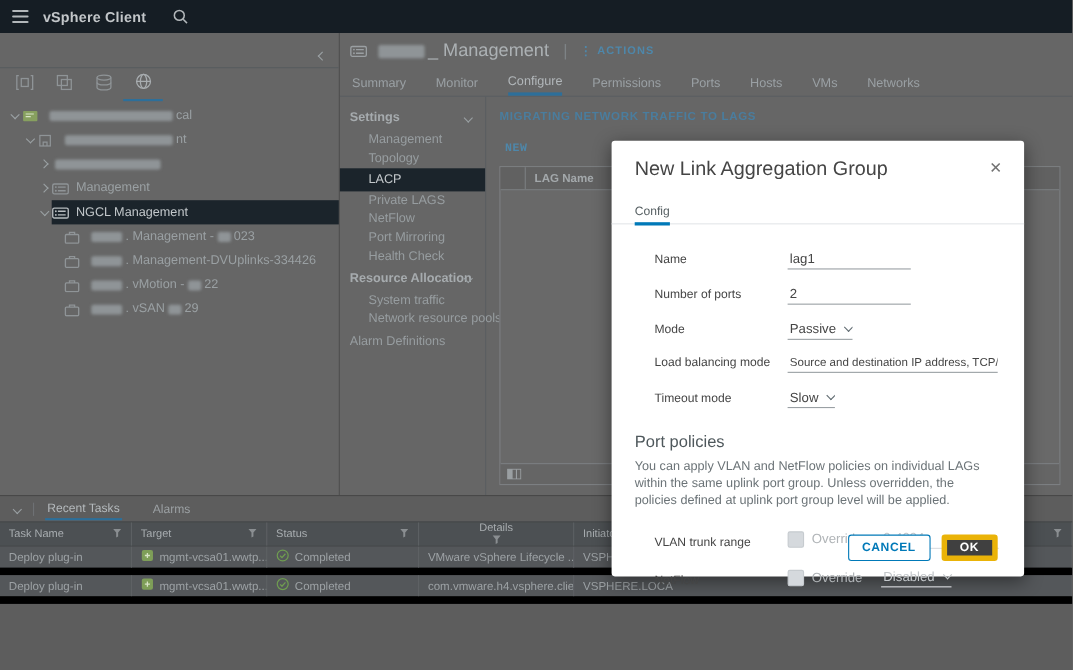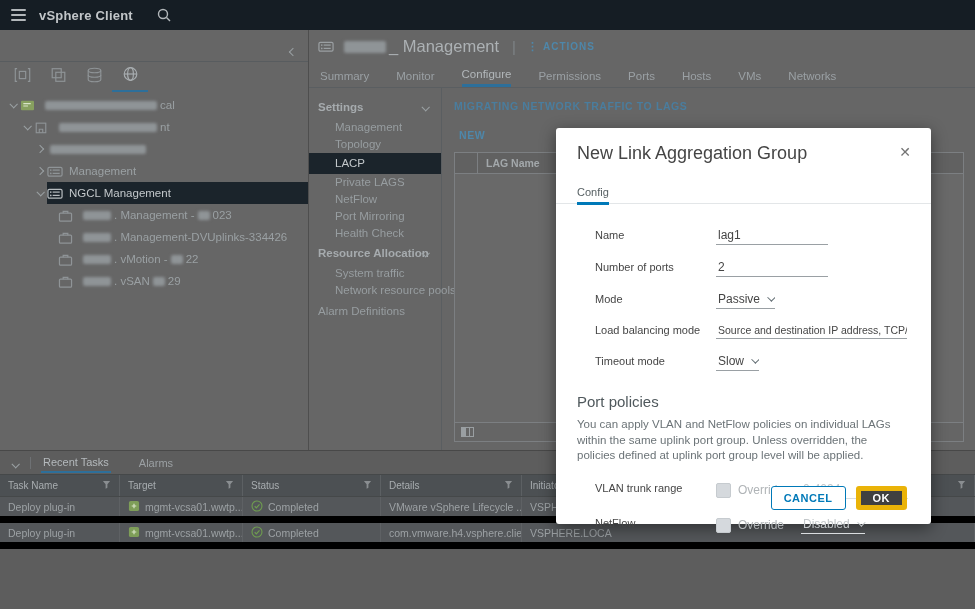--- a/index.html
+++ b/index.html
@@ -45,21 +45,21 @@
   .otab.sel{color:#b2b7ba;border-bottom:3px solid #2d6f9a;}
   .configure{position:absolute;left:0;top:58px;right:0;bottom:0;display:flex;}
   .smenu{width:132px;border-right:1px solid #5a5e61;padding-top:8px;flex:none;}
   .sm-group{height:23px;line-height:23px;padding-left:9px;font-size:11.5px;font-weight:bold;color:#a6abae;position:relative;cursor:pointer;}
   .sm-group .chev{position:absolute;right:13px;top:9px;border-color:#9aa0a3;}
   .sm-item{height:17px;line-height:17px;padding-left:26px;font-size:11.5px;color:#979da0;cursor:pointer;white-space:nowrap;}
   .sm-item.sel{background:#1b242b;color:#c3c8cb;height:21px;line-height:21px;}
   .sm-root{padding-left:9px;margin-top:4px;}
   .content{flex:1;padding:12px 11px 0 12px;position:relative;min-width:0;}
   .sec-title{font-size:10.5px;font-weight:bold;letter-spacing:.6px;color:#4a7d9e;cursor:pointer;}
-  .new-btn{margin-top:17px;margin-left:5px;font-size:10.5px;font-weight:bold;letter-spacing:.6px;color:#4e87aa;cursor:pointer;display:inline-block;}
+  .new-btn{margin-top:17px;margin-left:5px;font-size:10.5px;font-weight:bold;letter-spacing:.6px;color:#4e87aa;cursor:pointer;display:inline-block;font-family:Liberation Mono, monospace;}
   .lag-table{margin-top:9px;border:1px solid #7c7f82;height:288px;position:relative;background:#696969;}
   .lt-head{height:20px;display:flex;background:#616161;border-bottom:1px solid #7c7f82;}
   .lt-cb{width:22px;border-right:1px solid #7c7f82;flex:none;}
   .lt-col{padding-left:8px;font-size:10.5px;font-weight:bold;color:#a3a8ab;line-height:20px;}
   .lt-foot{position:absolute;left:0;right:0;bottom:0;height:18px;border-top:1px solid #7c7f82;display:flex;align-items:center;padding-left:6px;background:#656565;}
 
   
   .tasks{position:absolute;left:0;top:450px;width:975px;height:159px;background:#5d5d5d;border-top:1px solid #484848;z-index:1;}
   .tp-tabs{height:23px;display:flex;align-items:center;padding-left:12px;}
   .tp-div{width:1px;height:12px;background:#6e7174;margin:0 10px 0 12px;}
@@ -80,21 +80,21 @@
   .dlg-tab{display:inline-block;font-size:11px;color:#565f62;padding-bottom:4px;border-bottom:3px solid #0079b8;cursor:pointer;}
   .dlg-body{padding:0 24px 0 21px;}
   .fld{display:flex;align-items:baseline;margin-top:15px;}
   .fld.first{margin-top:24px;}
   .fld-label{width:121px;flex:none;font-size:11px;color:#454545;padding-left:18px;}
   .ctl-input{display:inline-block;font-size:12px;color:#454545;border-bottom:1px solid #9aa0a4;padding:0 2px 2px 2px;box-sizing:border-box;}
   .ctl-select{display:inline-flex;align-items:center;font-size:12px;color:#454545;border-bottom:1px solid #9aa0a4;padding:0 2px 2px 2px;box-sizing:border-box;white-space:nowrap;overflow:hidden;cursor:pointer;}
   .schev{display:inline-block;width:5px;height:5px;border-right:1.4px solid #5f6a70;border-bottom:1.4px solid #5f6a70;transform:rotate(45deg) translateY(-2px);margin-left:7px;flex:none;}
   .pp-head{margin-top:22px;font-size:15px;color:#4f585c;}
   .pp-desc{margin-top:7px;font-size:11.5px;color:#6b7377;line-height:15.5px;}
-  .pol{margin-top:18px;align-items:flex-start;}
+  .pol{margin-top:18px;align-items:flex-end;}
   .pol-ctrl{display:flex;align-items:center;}
   .cbox{width:13px;height:13px;background:#d5d9dd;border:1px solid #c6cbcf;border-radius:2px;flex:none;}
   .ovr{font-size:12px;color:#b0b4b7;margin-left:7px;}
   .dis-input{margin-left:17px;font-size:12px;color:#c3c7ca;border-bottom:1px solid #dadde0;padding:0 2px 2px 2px;width:107px;box-sizing:border-box;}
   .dis-select{margin-left:17px;display:inline-flex;align-items:center;font-size:12px;color:#c3c7ca;border-bottom:1px solid #dadde0;padding:0 2px 2px 2px;box-sizing:border-box;}
   .dis-select .schev{border-color:#c3c7ca;}
   .dlg-foot{position:absolute;right:24px;bottom:14px;display:flex;}
   .btn{height:24px;padding:0 12px;font-size:11px;font-weight:bold;letter-spacing:.5px;border-radius:3px;cursor:pointer;font-family:"Liberation Sans",sans-serif;}
   .btn-outline{background:#fff;border:1px solid #0079b8;color:#0079b8;}
   .btn-solid{background:#404040;border:5px solid #eab308;color:#fff;margin-left:10px;}
@@ -375,21 +375,21 @@
           <span><svg width="9" height="9" viewBox="0 0 10 10">
               <path d="M1 1 h8 L6 4.6 V8.6 L4 9.6 V4.6 Z" fill="#8a8e91"></path>
             </svg></span>
         </div>
         <div class="tp-hcell" style="width: 138px;">
           <span>Status</span>
           <span><svg width="9" height="9" viewBox="0 0 10 10">
               <path d="M1 1 h8 L6 4.6 V8.6 L4 9.6 V4.6 Z" fill="#8a8e91"></path>
             </svg></span>
         </div>
-        <div class="tp-hcell" style="width: 141px;">
+        <div class="tp-hcell" style="width: 141px; flex-direction: column;">
           <span>Details</span>
           <span><svg width="9" height="9" viewBox="0 0 10 10">
               <path d="M1 1 h8 L6 4.6 V8.6 L4 9.6 V4.6 Z" fill="#8a8e91"></path>
             </svg></span>
         </div>
         <div class="tp-hcell" style="width: 453px;">
           <span>Initiator</span>
           <span><svg width="9" height="9" viewBox="0 0 10 10">
               <path d="M1 1 h8 L6 4.6 V8.6 L4 9.6 V4.6 Z" fill="#8a8e91"></path>
             </svg></span>

